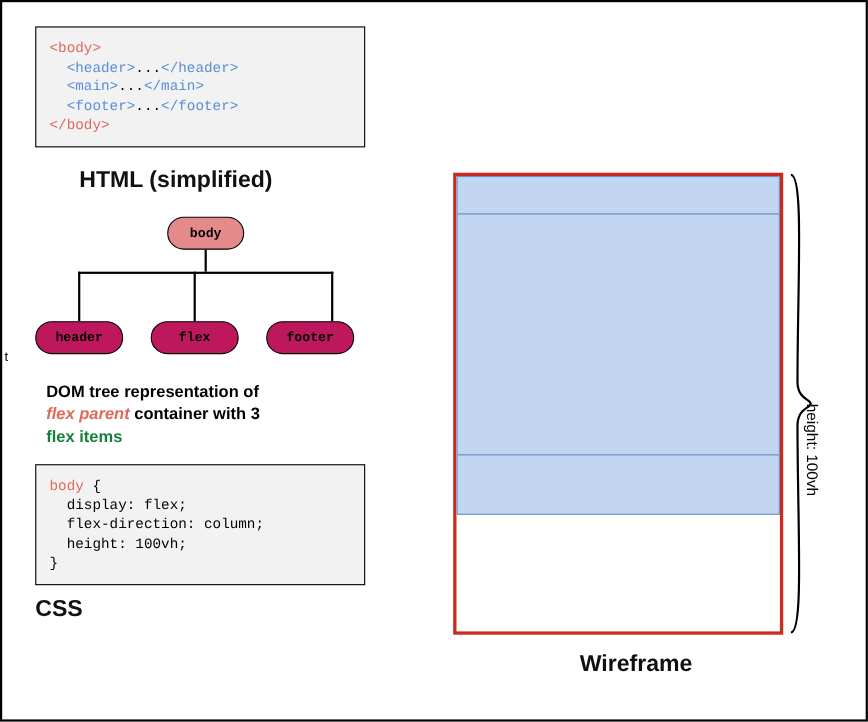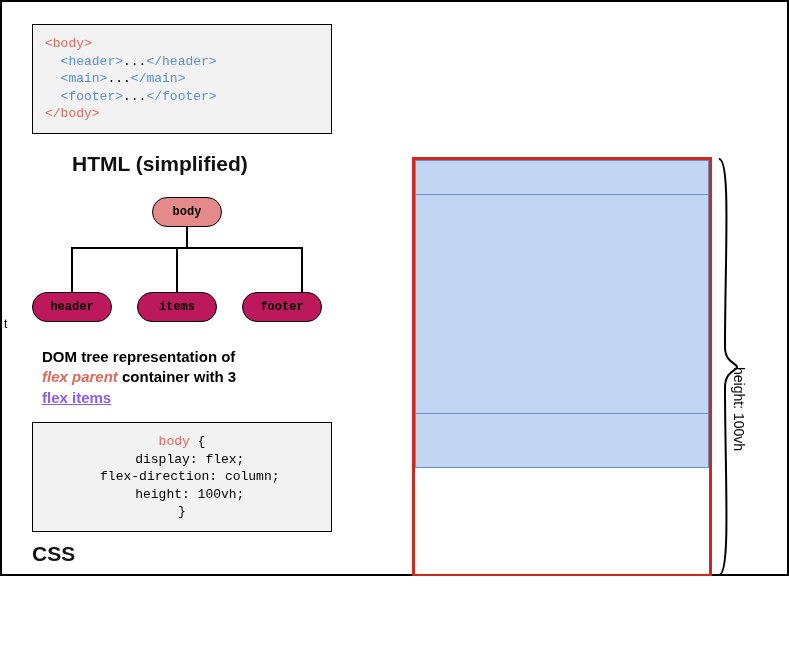--- a/index.html
+++ b/index.html
@@ -4,21 +4,21 @@
 <style>
   * { box-sizing: border-box; }
   body {
     margin: 0;
     padding: 0;
     font-family: Arial, Helvetica, sans-serif;
     background: #fff;
   }
   .canvas {
     width: 789px;
-    height: 576px;
+    height: 656px;
     border: 2px solid #000;
     position: relative;
     background: #fff;
   }
   
   .codebox {
     position: absolute;
     background: #f2f2f2;
     border: 1px solid #000;
     padding: 10px 12px;
@@ -38,21 +38,21 @@
     color: #111;
   }
   .caption {
     position: absolute;
     font-size: 15px;
     font-weight: bold;
     text-align: left;
     line-height: 1.35;
   }
   .caption .fp { color: #e06a5a; font-style: italic; }
-  .caption .fi { color: #8b5cf6; text-decoration: underline; }
+  .caption .fi { color: #15803d; }
   
   .tree { position: absolute; left: 30px; top: 195px; width: 290px; height: 160px; }
   .node {
     position: absolute;
     border: 1px solid #000;
     border-radius: 16px;
     font-family: "Courier New", Courier, monospace;
     font-size: 12px;
     font-weight: bold;
     display: flex;
@@ -116,36 +116,36 @@
 
     <div class="tline" style="left:154px; top:30px; width:2px; height:20px;"></div>
     <div class="tline" style="left:39px; top:50px; width:232px; height:2px;"></div>
     <div class="tline" style="left:39px; top:50px; width:2px; height:45px;"></div>
     <div class="tline" style="left:144px; top:50px; width:2px; height:45px;"></div>
     <div class="tline" style="left:269px; top:50px; width:2px; height:45px;"></div>
     <div class="node node-child node-header">
         <span>header</span>
       </div>
     <div class="node node-child node-main">
-        <span>items</span>
+        <span>flex</span>
       </div>
     <div class="node node-child node-footer">
         <span>footer</span>
       </div>
   </div>
 
   <span class="stray-t">t</span>
 
   <div class="caption" style="left:40px; top:345px; width:280px;">
     <span>DOM tree representation of</span><br>
     <span class="fp">flex parent</span><span> container with 3</span><br>
     <span class="fi">flex items</span>
   </div>
 
-  <div class="codebox" style="left:30px; top:420px; width:300px;text-align:center;"><span class="c-red">body</span><span class="c-black"> {</span>
+  <div class="codebox" style="left:30px; top:420px; width:300px;"><span class="c-red">body</span><span class="c-black"> {</span>
 <span class="c-black">  display: flex;</span>
 <span class="c-black">  flex-direction: column;</span>
 <span class="c-black">  height: 100vh;</span>
 <span class="c-black">}</span></div>
 
   <div class="label" style="left:30px; top:540px;">CSS</div>
 
   <div class="wf-wrap">
     <div class="wf-outer">
       <div class="wf-box wf-header"></div>

